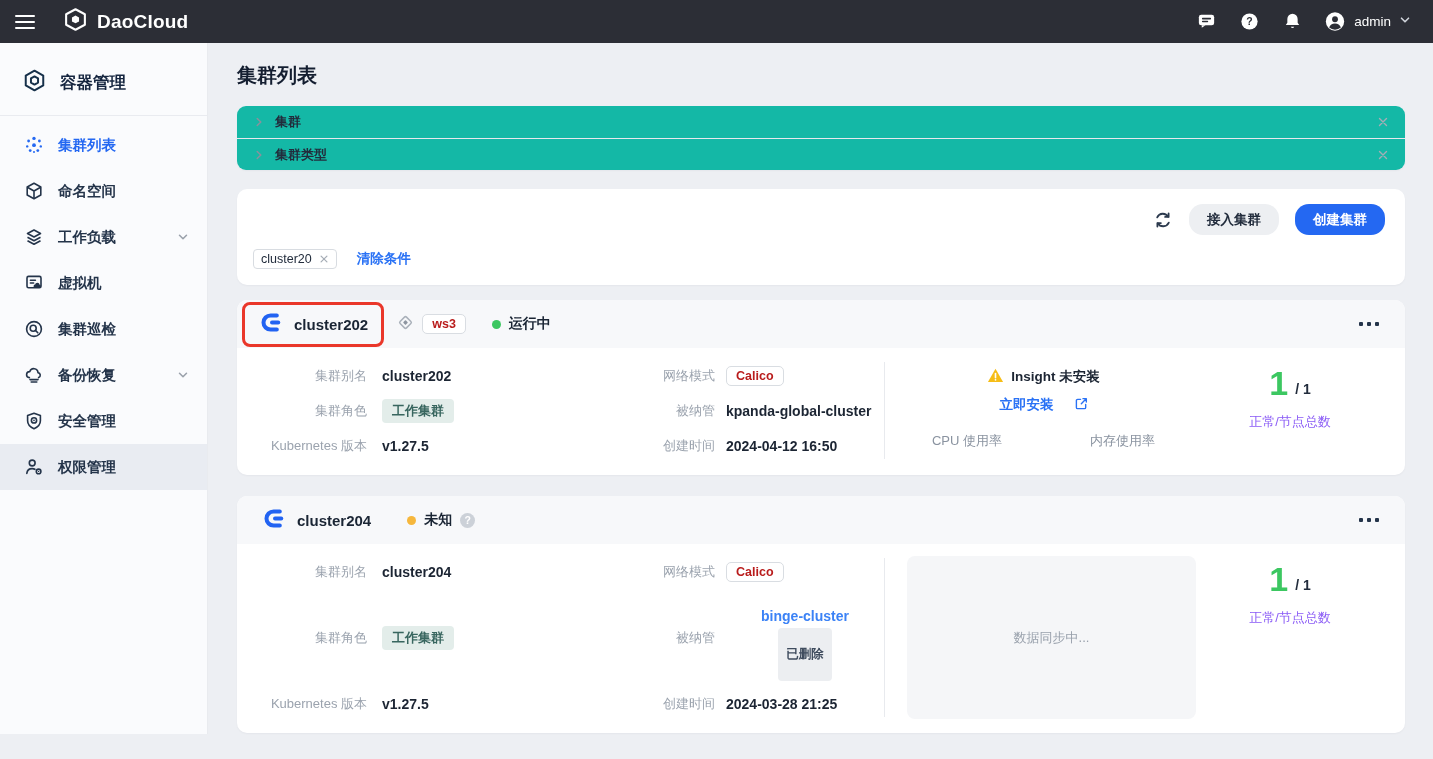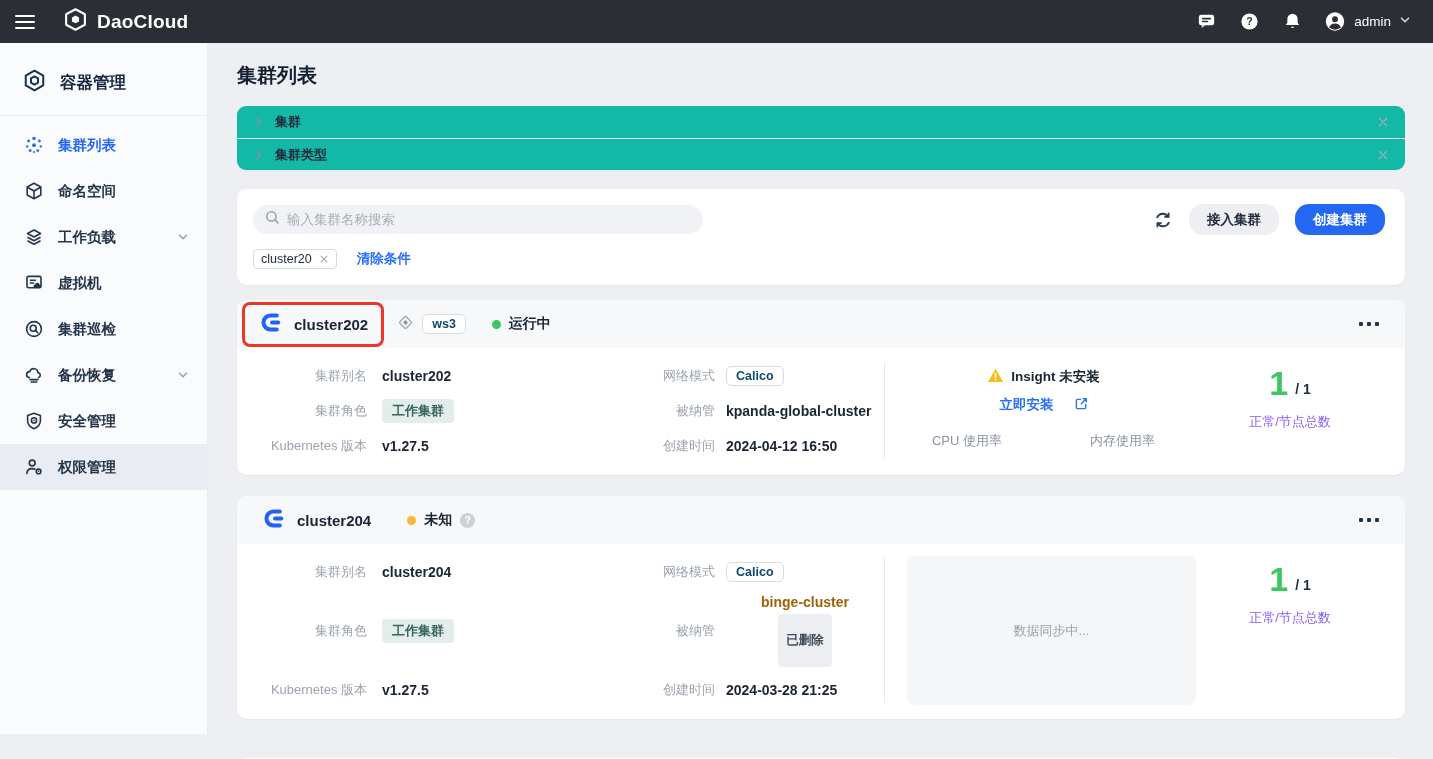--- a/index.html
+++ b/index.html
@@ -91,25 +91,25 @@
   .cc-body { display:flex; padding:10px 27px 12px 27px; }
   .fields { width:620px; display:grid; grid-template-columns:103px 233px 115px 1fr;
     align-items:center; }
   .fields > div { min-height:35px; display:flex; align-items:center; }
   .f-label { justify-content:flex-end; text-align:right; font-size:13px; color:#9ba3ae; }
   .f-val { padding-left:15px; font-size:14px; font-weight:600; color:#1c2533; }
   .f-val2 { padding-left:11px; font-size:14px; font-weight:600; color:#1c2533; }
   .tag-role { background:#e3edea; color:#38665f; border-radius:4px; padding:3px 10px;
     font-size:13px; font-weight:700; }
   .tag-outline { border:1px solid #d9dde2; border-radius:5px; background:#fff;
-    padding:2px 9px; font-size:12.5px; font-weight:600; color:#0c4a6e; }
+    padding:2px 9px; font-size:12.5px; font-weight:600; color:#b91c1c; }
   .tag-deleted { background:#eceef1; color:#3f4c5e; border-radius:4px; padding:18px 8px;
     font-size:12.5px; font-weight:600; }
   .stacked { display:flex; flex-direction:column; align-items:flex-start; gap:4px; padding:5px 0 5px 11px; }
-  .stacked .s-name { font-size:14px; font-weight:600; color:#a16207; }
+  .stacked .s-name { font-size:14px; font-weight:600; color:#3b82f6;margin-top:14px; }
   .vdivider { width:1px; background:#e8eaee; margin:4px 0; }
 
   .insight-col { flex:1; display:flex; flex-direction:column; align-items:center; padding-top:9px; }
   .insight-row { display:flex; align-items:center; gap:7px; font-size:13.5px; font-weight:600; color:#1c2533; }
   .install-link { margin-top:9px; display:flex; align-items:center; gap:21px; }
   .usage-row { margin-top:18px; display:flex; gap:88px; font-size:13px; color:#8a93a0; }
 
   .sync-col { flex:1; margin:2px 6px 2px 22px; background:#f5f6f8; border-radius:8px;
     display:flex; align-items:center; justify-content:center; font-size:13px; color:#99a1ac; }
 
@@ -339,29 +339,20 @@
         <span class="filter-close">
           <svg width="12" height="12" viewBox="0 0 12 12">
               <path d="M2.5 2.5l7 7M9.5 2.5l-7 7" stroke="currentColor" stroke-width="1.4" stroke-linecap="round"></path>
             </svg>
         </span>
       </div>
     </div>
 
     <div class="card search-card">
       <div class="search-row">
-        <div class="search-pill">
-          <span>
-            <svg width="15" height="15" viewBox="0 0 15 15" fill="none" stroke="#9aa1ab" stroke-width="1.5" stroke-linecap="round">
-              <circle cx="6.4" cy="6.4" r="4.6"></circle>
-                <path d="M9.9 9.9l3 3"></path>
-            </svg>
-          </span>
-          <input placeholder="输入集群名称搜索" style="">
-        </div>
         <div class="search-actions">
           <span class="icon-btn">
             <svg width="20" height="20" viewBox="0 0 20 20" fill="none" stroke="#2c3a4e" stroke-width="1.8" stroke-linecap="round">
               <path d="M4.2 7.4a6.2 6.2 0 0 1 11-.6"></path>
                 <path d="M15.8 12.6a6.2 6.2 0 0 1-11 .6"></path>
               <path d="M15.6 3.4v3.5h-3.5" stroke-linejoin="round"></path>
                 <path d="M4.4 16.6v-3.5h3.5" stroke-linejoin="round"></path>
             </svg>
           </span>
           <button class="btn btn-secondary">接入集群</button>

